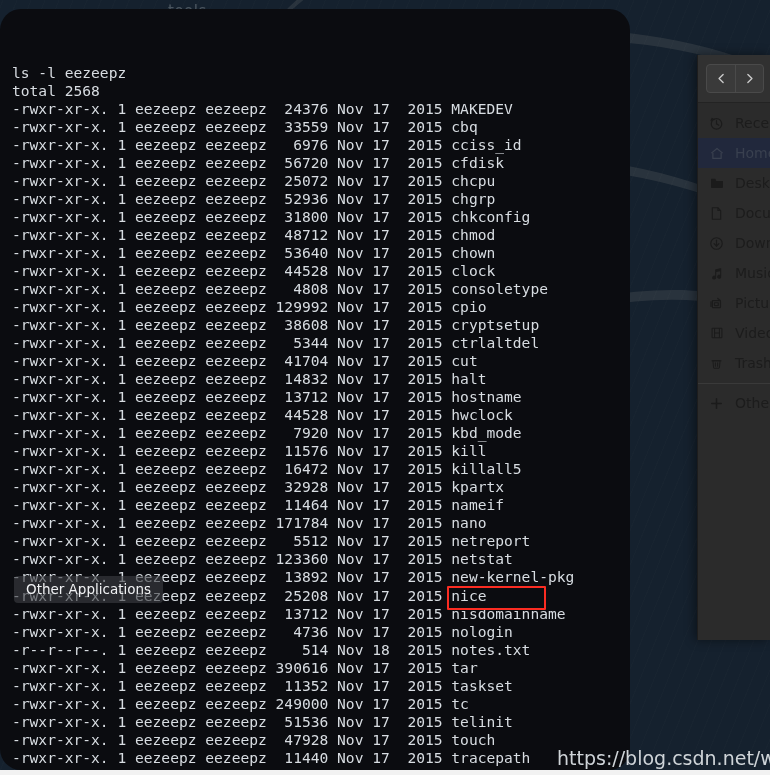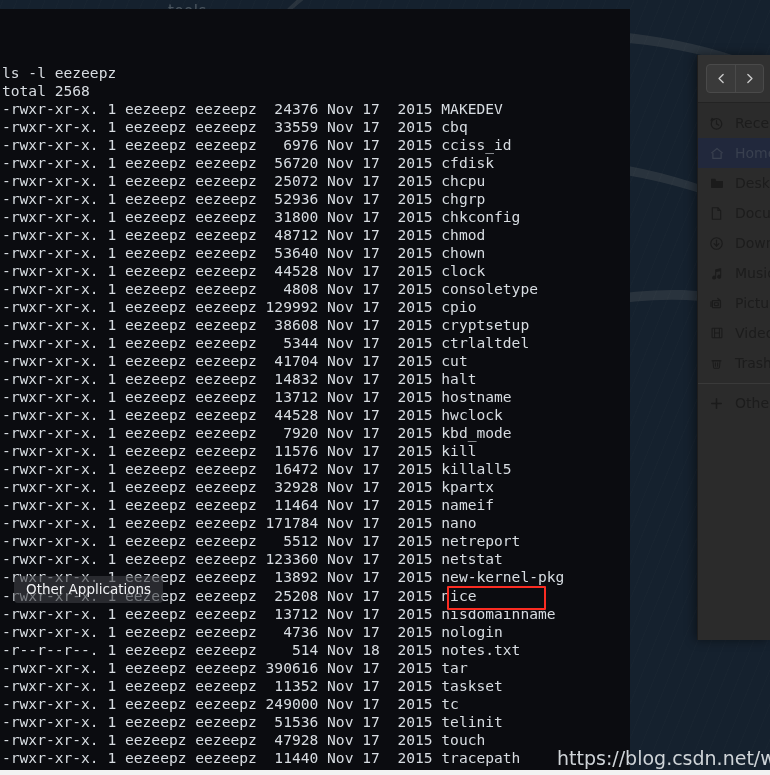--- a/index.html
+++ b/index.html
@@ -56,23 +56,24 @@
   
   #terminal {
     position:absolute;
     left:0; top:9px;
     width:630px; height:761px;
     background:#0b0c10;
     color:#d8dde2;
     font-family:"DejaVu Sans Mono", monospace;
     font-size:14.6px;
     line-height:18.02px;
-    padding:0 0 0 2px;
+    padding:0 0 0 12px;
     overflow:hidden;
     white-space:pre;
+    border-radius:21px;
   }
   #term-lines { position:relative; padding-top:1px; }
   .tline { height:18.02px; white-space:pre; }
 
   
   .hl-box {
     position:absolute;
     left:447px; top:577px;
     width:99px; height:24px;
     border:2px solid #fb2c22;

